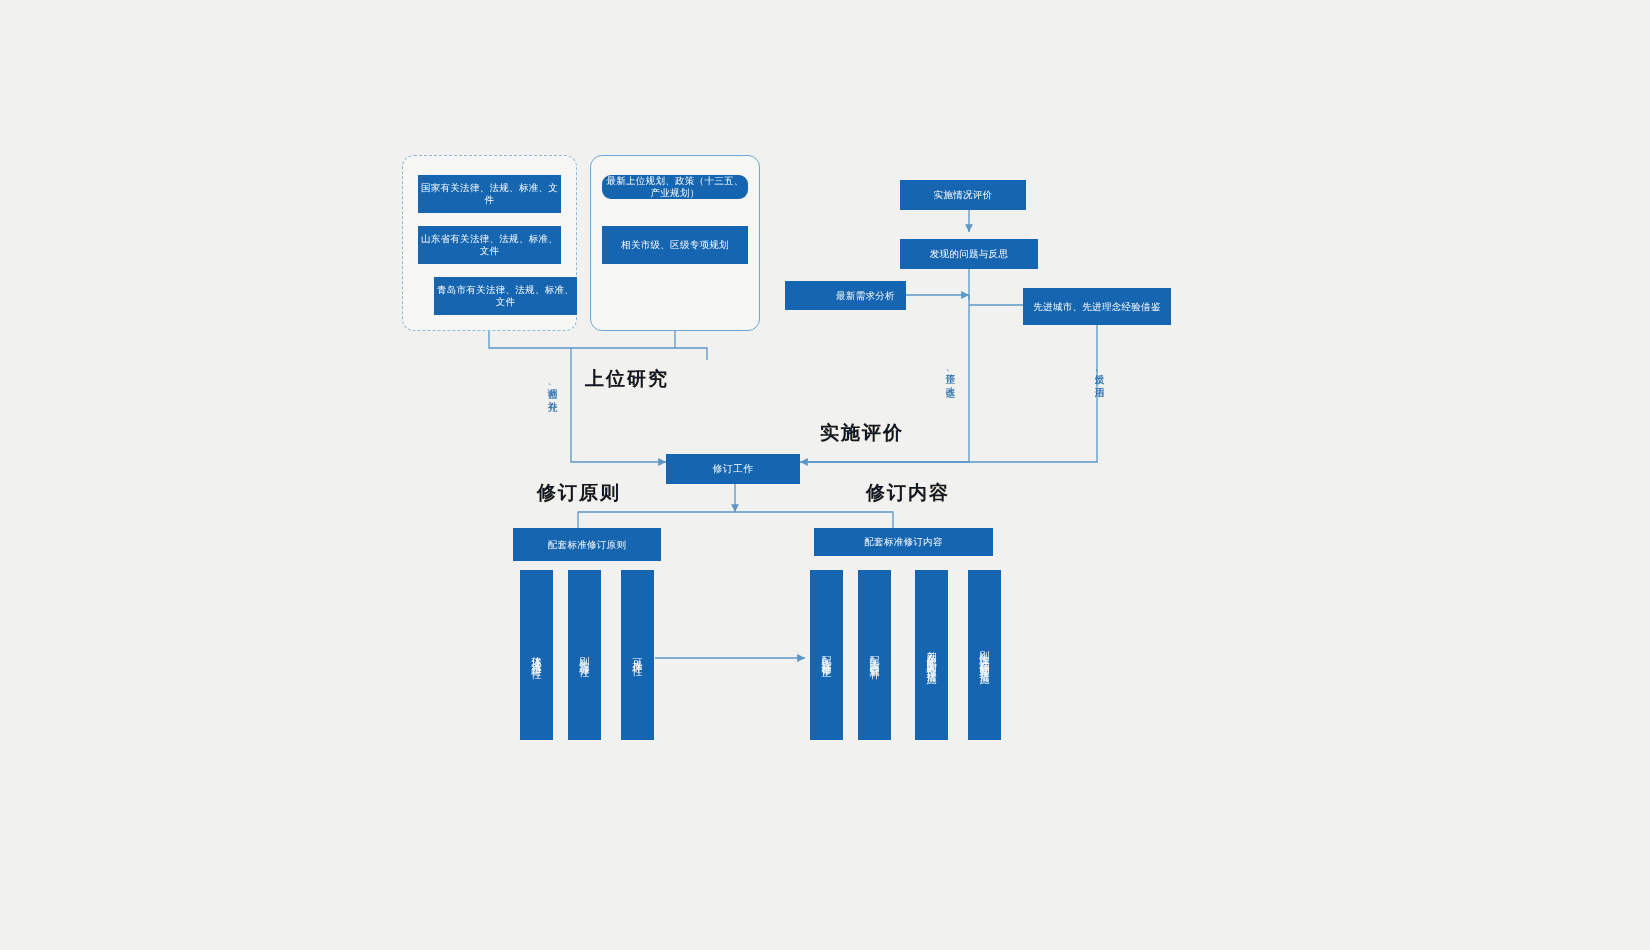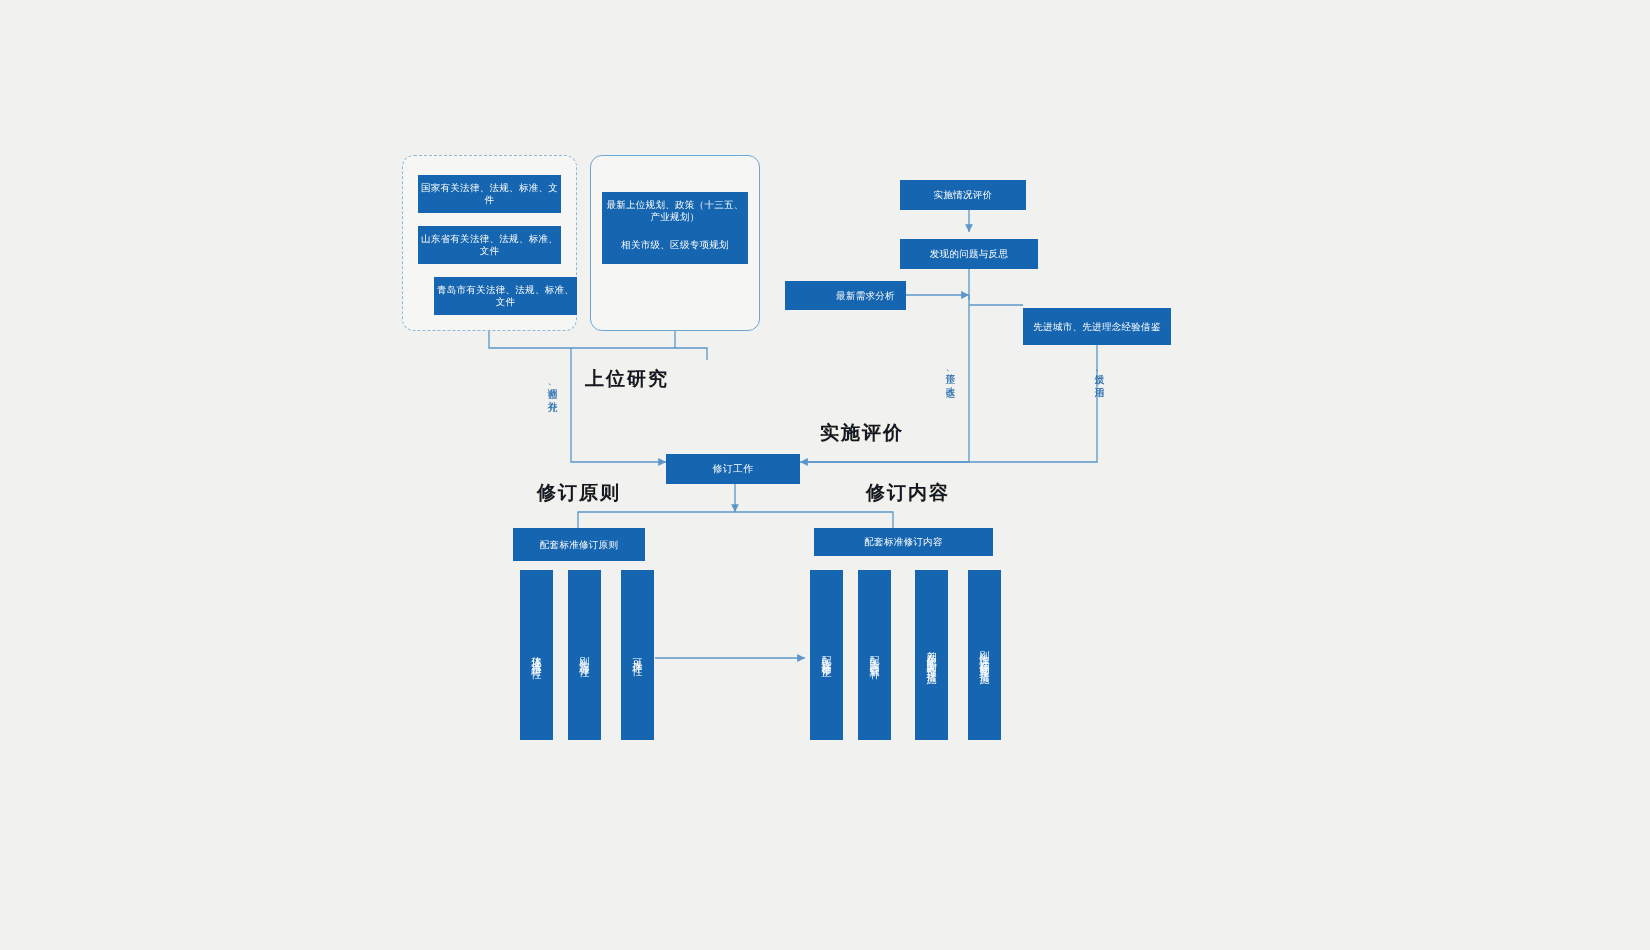--- a/index.html
+++ b/index.html
@@ -131,31 +131,31 @@
     </g>
   </svg>
 
   <div class="group-box group-dashed" style="left:402px; top:155px; width:175px; height:176px;"></div>
   <div class="group-box group-solid" style="left:590px; top:155px; width:170px; height:176px;"></div>
 
   <div class="node sm" style="left:418px; top:175px; width:143px; height:38px;">国家有关法律、法规、标准、文件</div>
   <div class="node sm" style="left:418px; top:226px; width:143px; height:38px;">山东省有关法律、法规、标准、文件</div>
   <div class="node sm" style="left:434px; top:277px; width:143px; height:38px;">青岛市有关法律、法规、标准、文件</div>
 
-  <div class="node sm" style="left:602px; top:192px; width:146px; height:38px;">最新上位规划、政策（十三五、产业规划）</div>
+  <div class="node sm" style="left:602px; top:175px; width:146px; height:24px;border-radius:9px;">最新上位规划、政策（十三五、产业规划）</div>
   <div class="node sm" style="left:602px; top:226px; width:146px; height:38px;">相关市级、区级专项规划</div>
 
   <div class="node sm" style="left:900px; top:180px; width:126px; height:30px;">实施情况评价</div>
   <div class="node sm" style="left:900px; top:232px; width:138px; height:30px;margin-top:7px;">发现的问题与反思</div>
   <div class="node sm" style="left:785px; top:281px; width:121px; height:29px;padding-left:40px;">最新需求分析</div>
-  <div class="node sm" style="left:1023px; top:288px; width:148px; height:37px;margin-top:20px;">先进城市、先进理念经验借鉴</div>
+  <div class="node sm" style="left:1023px; top:288px; width:148px; height:37px;">先进城市、先进理念经验借鉴</div>
 
   <div class="node md" style="left:666px; top:448px; width:134px; height:30px;margin-top:6px;">修订工作</div>
 
-  <div class="node sm" style="left:513px; top:528px; width:132px; height:33px;">配套标准修订原则</div>
+  <div class="node sm" style="left:513px; top:528px; width:148px; height:33px;">配套标准修订原则</div>
   <div class="node sm" style="left:814px; top:528px; width:179px; height:28px;text-align:right;">配套标准修订内容</div>
 
   <div class="vnode" style="left:520px; top:570px; width:33px; height:170px;">
     <span>体现城市特性</span>
   </div>
   <div class="vnode" style="left:568px; top:570px; width:33px; height:170px;">
     <span>刚性与弹性</span>
   </div>
   <div class="vnode" style="left:621px; top:570px; width:33px; height:170px;">
     <span>可操作性</span>

